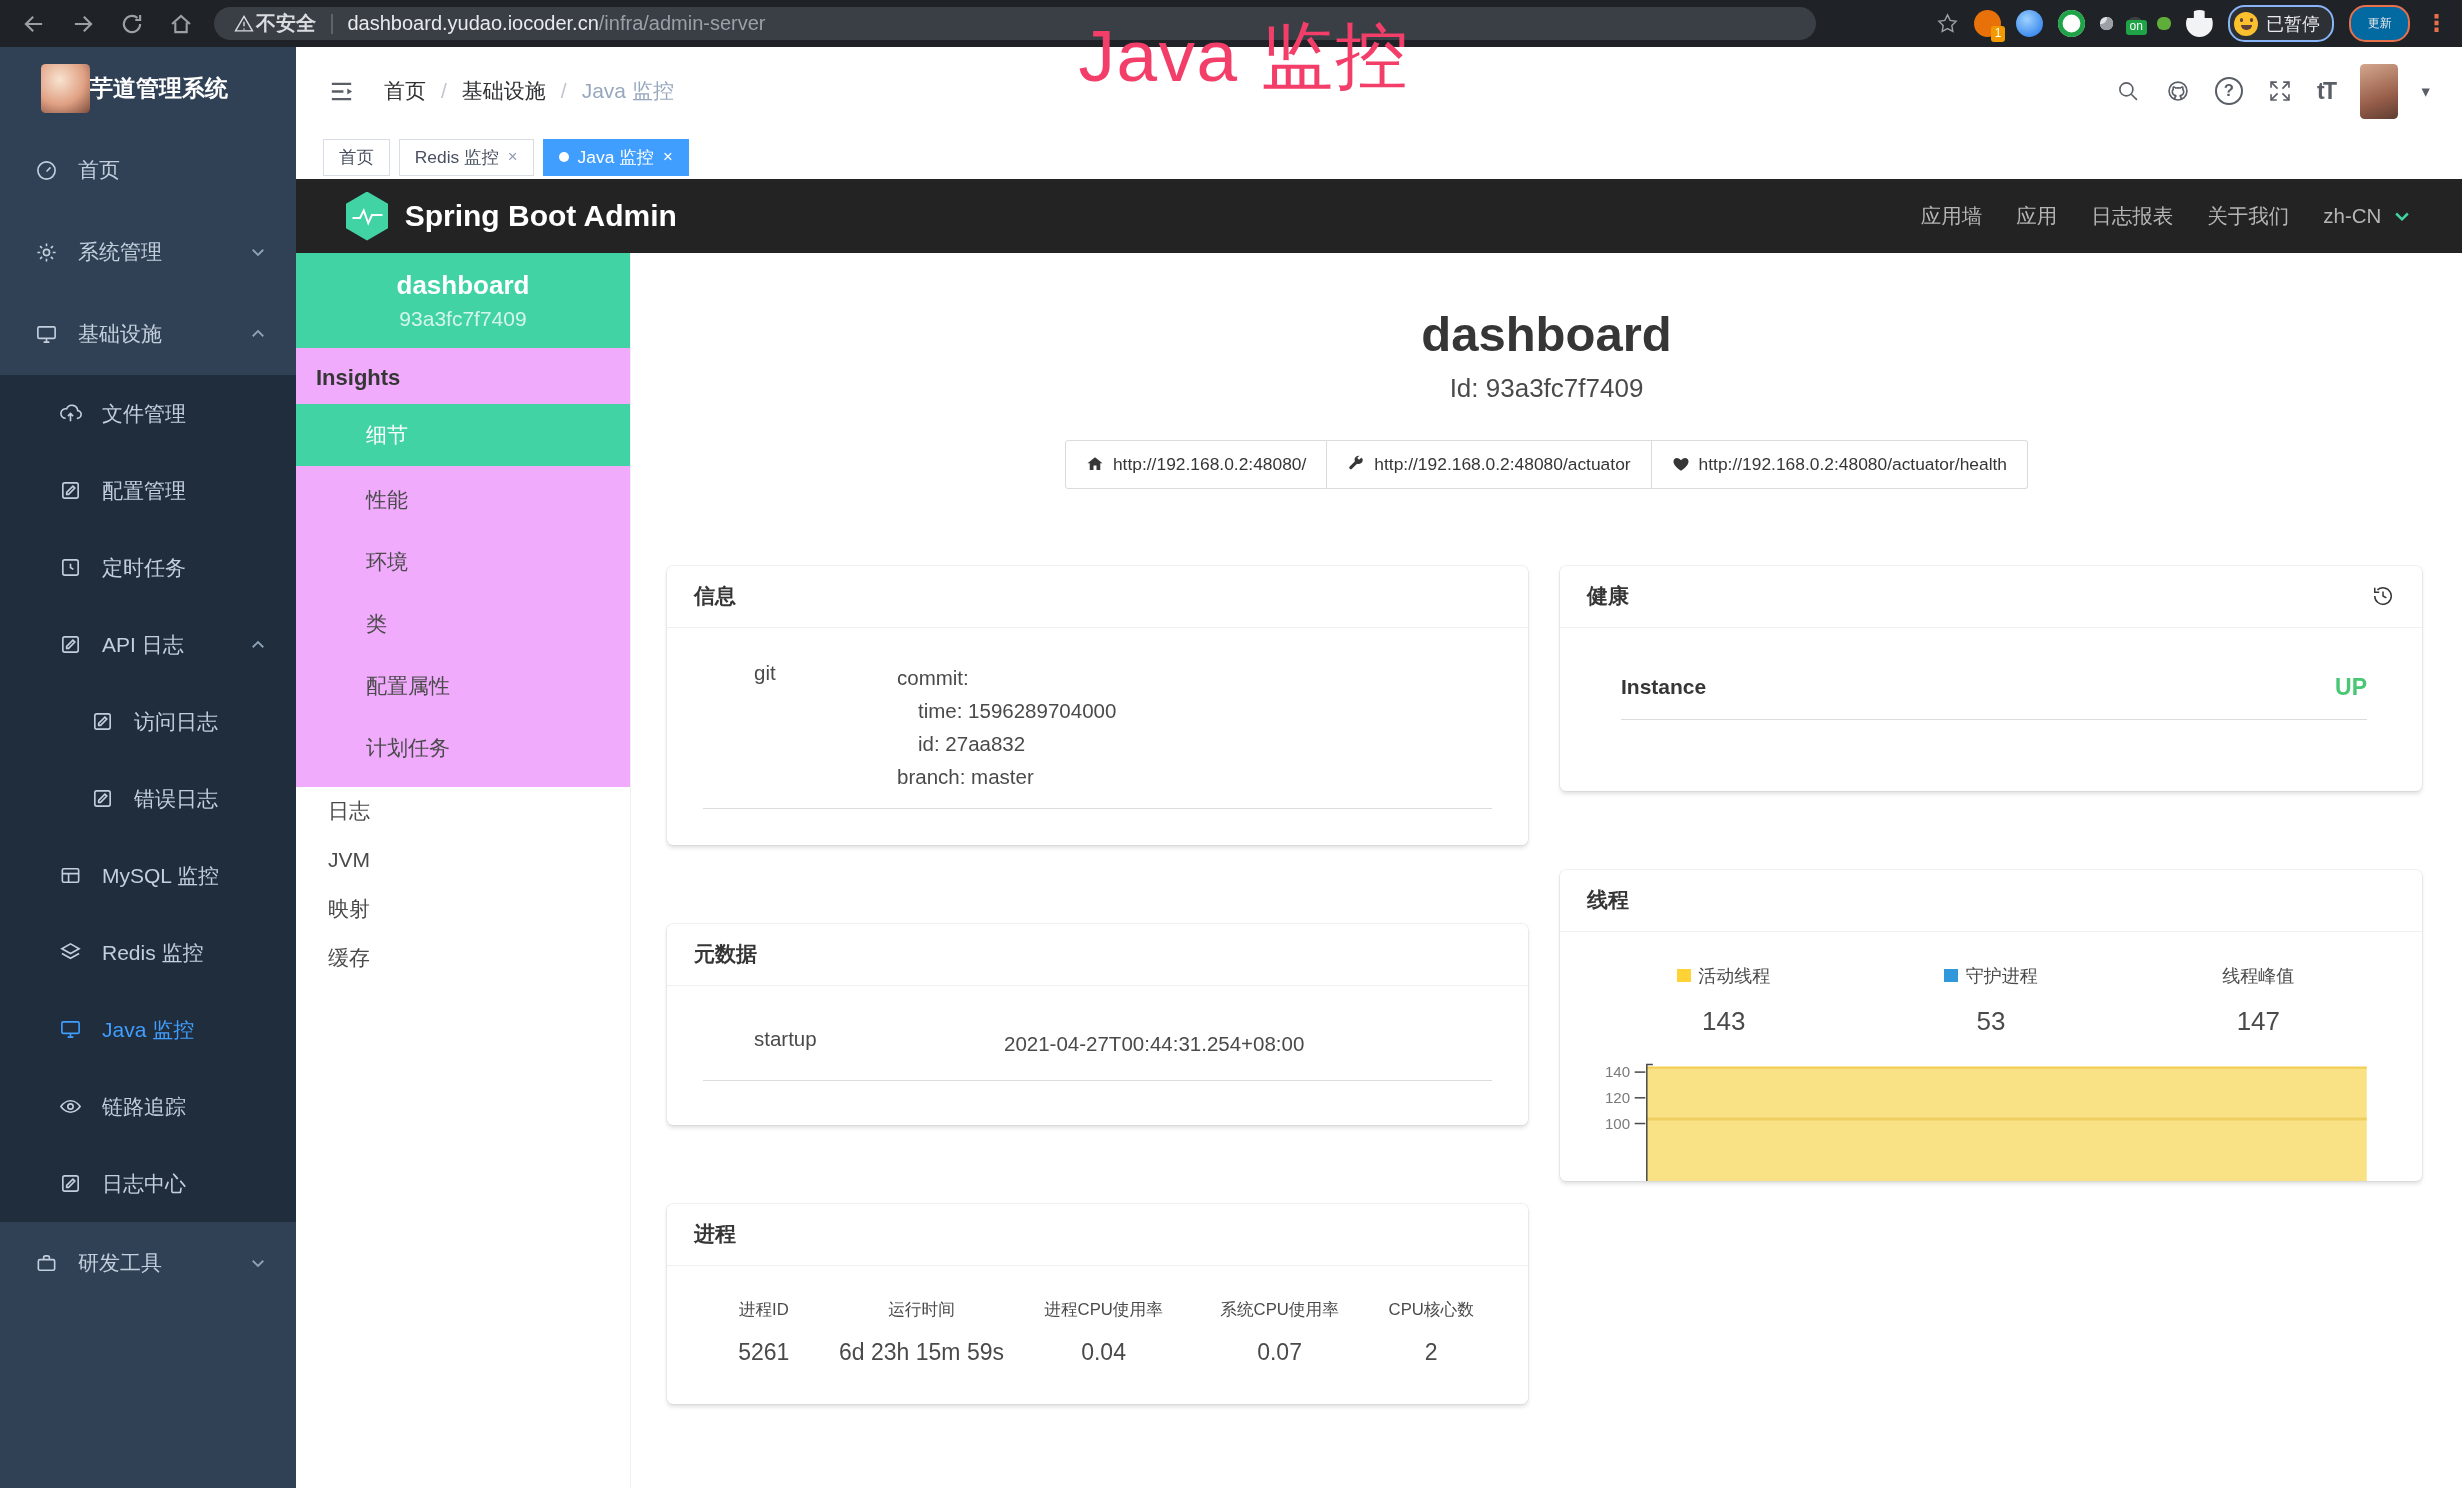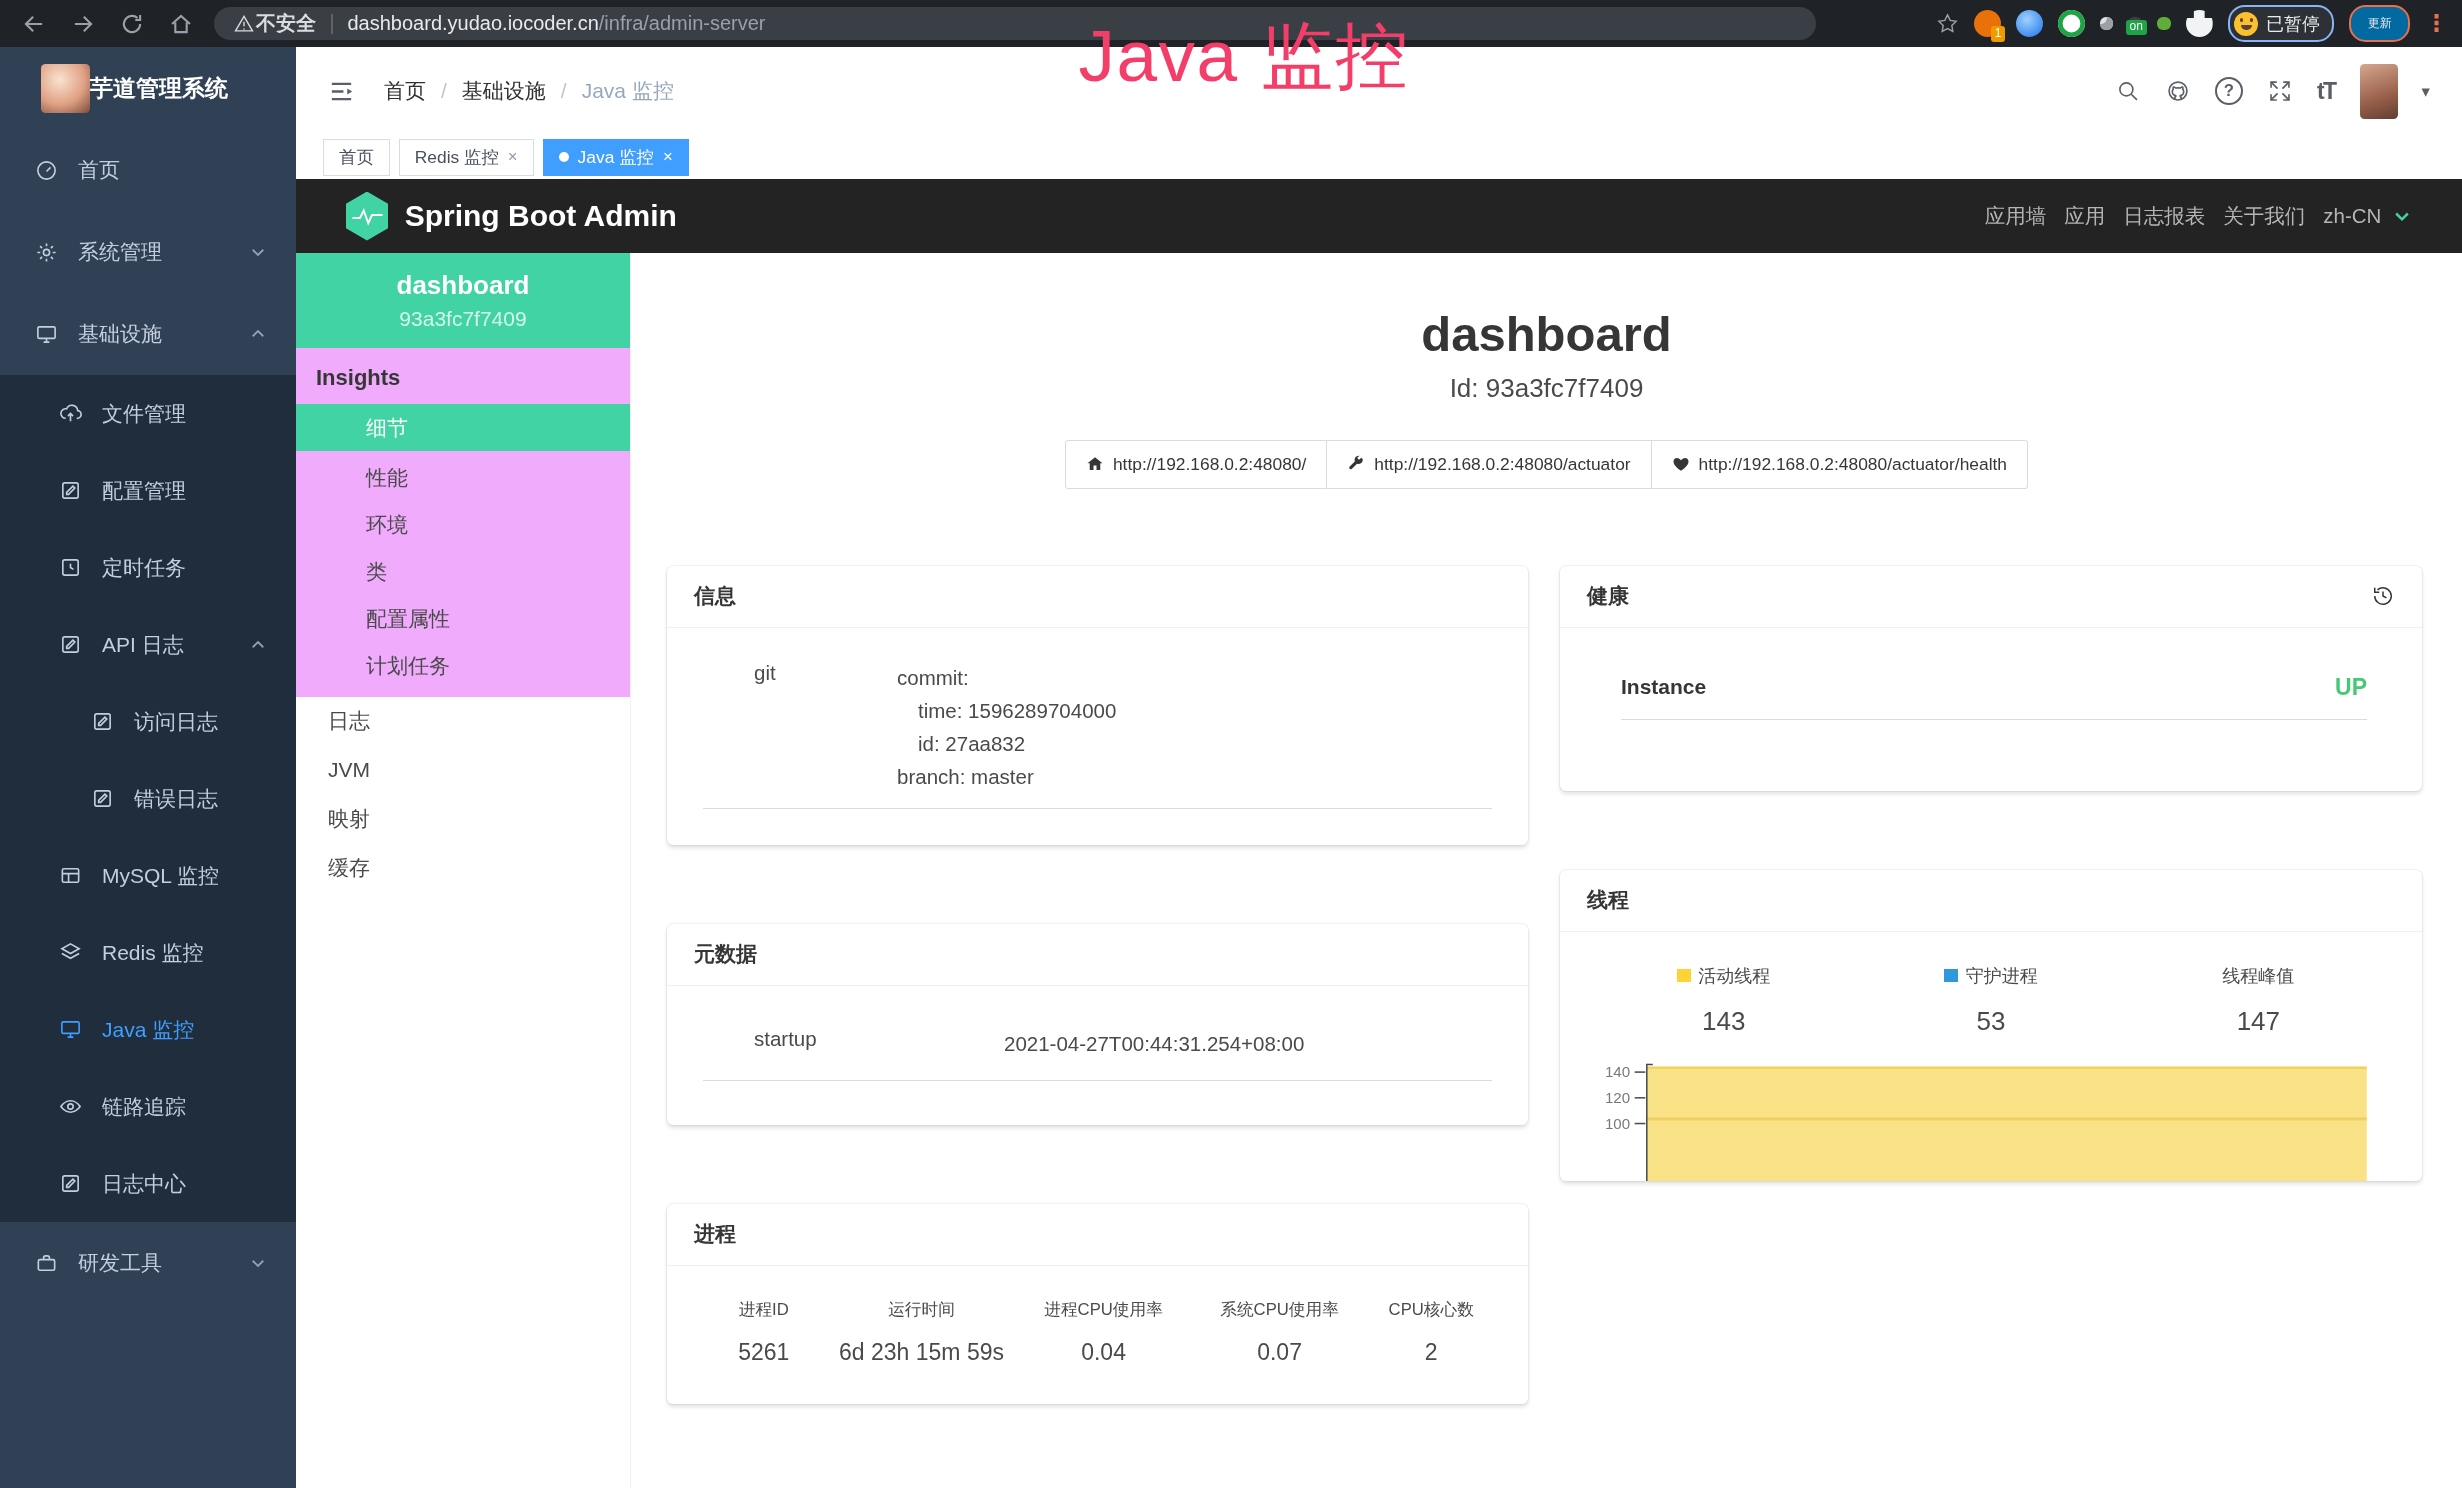--- a/index.html
+++ b/index.html
@@ -77,34 +77,34 @@
   .tab.active .dot{width:10px;height:10px;border-radius:50%;background:#fff;}
   .tab.active .close{color:#fff;}
   
   .sba{flex:1;display:flex;flex-direction:column;overflow:hidden;}
   .sba-header{height:74px;background:#232323;display:flex;align-items:center;padding:0 50px;flex:none;}
   .hexagon{width:42px;height:49px;background:#42d3a5;
            clip-path:polygon(50% 0,100% 25%,100% 75%,50% 100%,0 75%,0 25%);
            display:flex;align-items:center;justify-content:center;}
   .hexagon svg{width:33px;height:23px;stroke:#fff;stroke-width:2.6;fill:none;}
   .sba-title{color:#fff;font-size:30px;font-weight:600;margin-left:16.7px;}
-  .sba-nav{margin-left:auto;display:flex;align-items:center;gap:18px;font-size:20.5px;color:#b5b5b5;justify-content:space-between;}
+  .sba-nav{margin-left:auto;display:flex;align-items:center;gap:34px;font-size:20.5px;color:#b5b5b5;justify-content:space-between;}
   .sba-nav .nav-item{cursor:pointer;}
   .locale{display:flex;align-items:center;gap:10.6px;cursor:pointer;}
   .locale svg{width:20px;height:20px;stroke:#42d3a5;stroke-width:3;fill:none;}
   .sba-body{flex:1;display:flex;overflow:hidden;}
   
   .sba-side{width:334px;flex:none;border-right:0.8px solid #f0f0f0;background:#fff;}
   .inst-head{height:95px;background:#42d3a5;color:#fff;display:flex;flex-direction:column;
              align-items:center;justify-content:center;gap:6px;}
   .inst-name{font-size:26px;font-weight:700;}
   .inst-id{font-size:21px;color:rgba(255,255,255,.78);}
   .insights{background:#f0abfc;padding-bottom:7.6px;}
   .insights-label{padding:16.7px 20px 10.6px;font-size:22px;font-weight:700;color:#363636;}
-  .side-item{height:47px;display:flex;align-items:center;padding-left:70px;font-size:21px;color:#4a4a4a;cursor:pointer;}
+  .side-item{height:62px;display:flex;align-items:center;padding-left:70px;font-size:21px;color:#4a4a4a;cursor:pointer;}
   .side-item.active{background:#42d3a5;color:#fff;margin:3px 0;}
   .root-item{height:49px;display:flex;align-items:center;padding-left:32px;font-size:21px;color:#4a4a4a;cursor:pointer;}
   
   .sba-main{flex:1;position:relative;overflow:hidden;background:#fff;}
   .page-title{margin-top:53px;text-align:center;font-size:49px;font-weight:600;color:#363636;}
   .page-sub{margin-top:10.6px;text-align:center;font-size:26px;color:#4a4a4a;}
   .link-row{display:flex;justify-content:center;margin-top:36px;}
   .link-btn{display:flex;align-items:center;gap:9px;height:47px;padding:0 20px;border:0.8px solid #dbdbdb;
             background:#fff;color:#363636;font-size:17.4px;cursor:pointer;}
   .link-btn svg{width:18px;height:18px;fill:#363636;}

